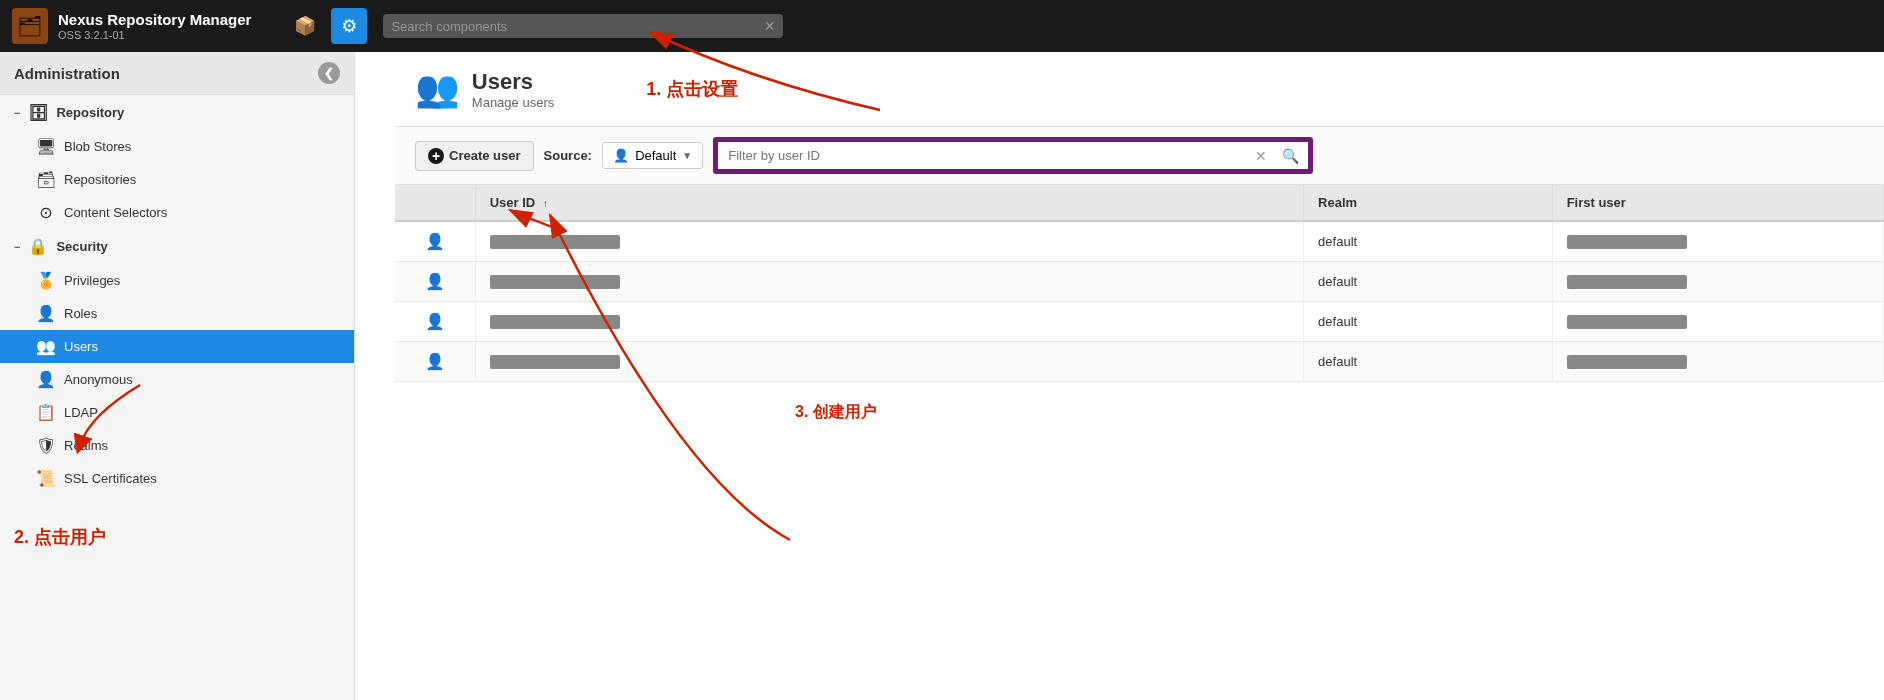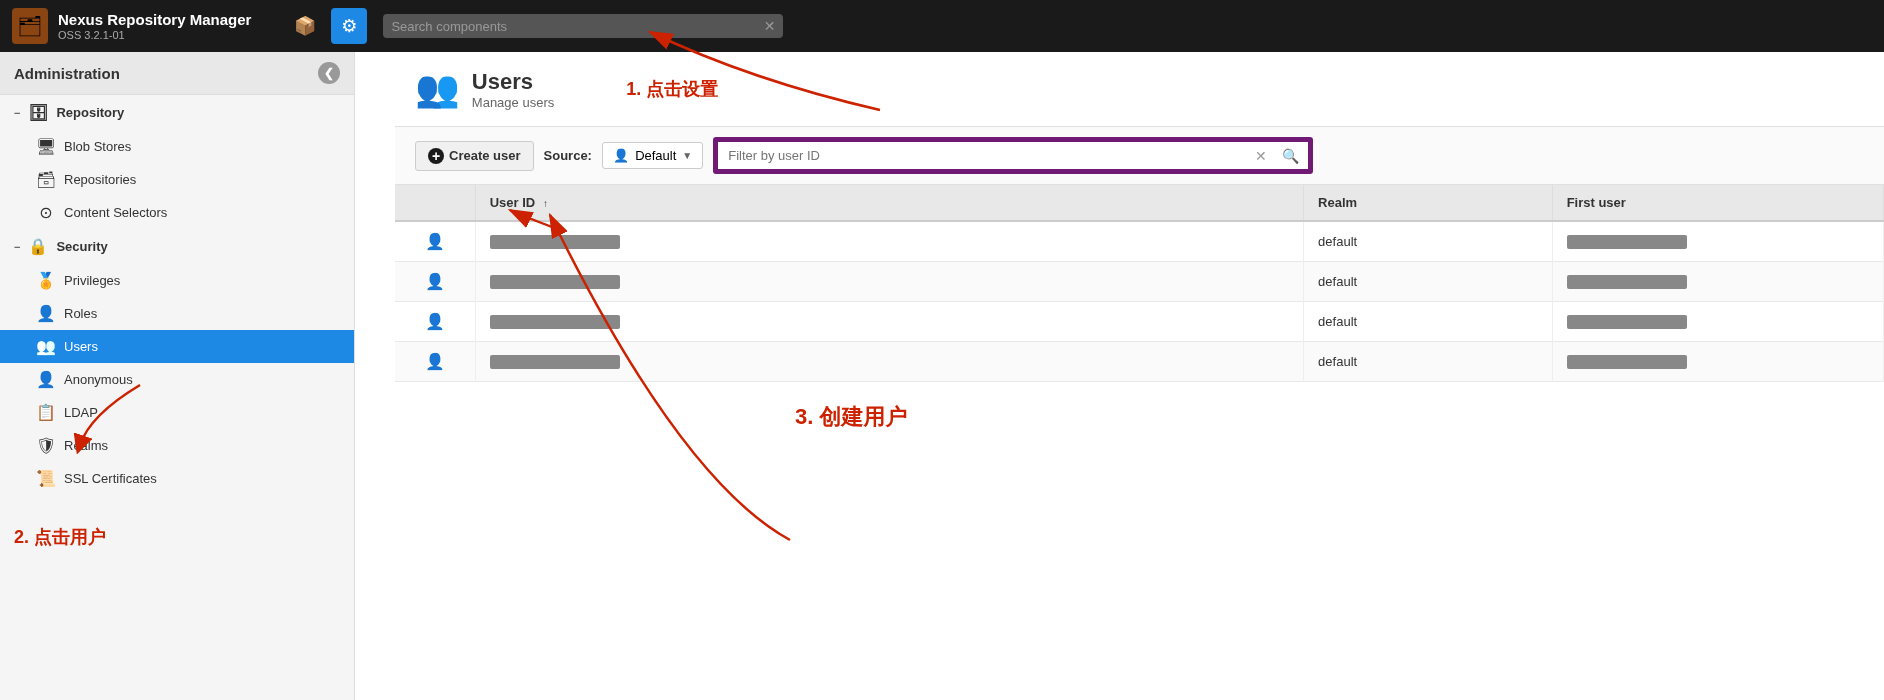--- a/index.html
+++ b/index.html
@@ -406,21 +406,21 @@
 
   <div class="main">
 
     <div class="page-header">
       <span class="page-icon">👥</span>
       <div class="page-title-block">
         <h1>Users</h1>
         <span class="subtitle">Manage users</span>
       </div>
 
-      <span style="color:#cc2200; font-size:18px; font-weight:bold; margin-left:60px;">1. 点击设置</span>
+      <span style="color:#cc2200; font-size:18px; font-weight:bold; margin-left:80px;">1. 点击设置</span>
     </div>
 
     <div class="toolbar">
       <button class="btn-create">
         <span class="btn-plus">+</span>
         <span>Create user</span>
       </button>
       <span class="source-label">Source:</span>
       <div class="source-dropdown">
         <span>👤</span>
@@ -474,21 +474,21 @@
             <td><span class="user-avatar">👤</span></td>
             <td><span class="redacted-text" style="width:130px;"></span></td>
             <td>default</td>
             <td><span class="redacted-text" style="width:120px;"></span></td>
           </tr>
         </tbody>
       </table>
     </div>
 
     <div style="padding: 20px 0 0 400px;">
-      <span style="color:#cc2200; font-size:22px; font-weight:bold;">3. 创建用户</span>
+      <span style="color:#cc2200; font-size:16px; font-weight:bold;">3. 创建用户</span>
     </div>
 
   </div>
 </div>
 
 <svg style="position:fixed; top:0; left:0; width:1884px; height:700px; pointer-events:none; z-index:999;">
   <defs>
     <marker id="arrowhead" markerWidth="10" markerHeight="7" refX="9" refY="3.5" orient="auto">
       <polygon points="0 0, 10 3.5, 0 7" fill="#cc2200"></polygon>
     </marker>

